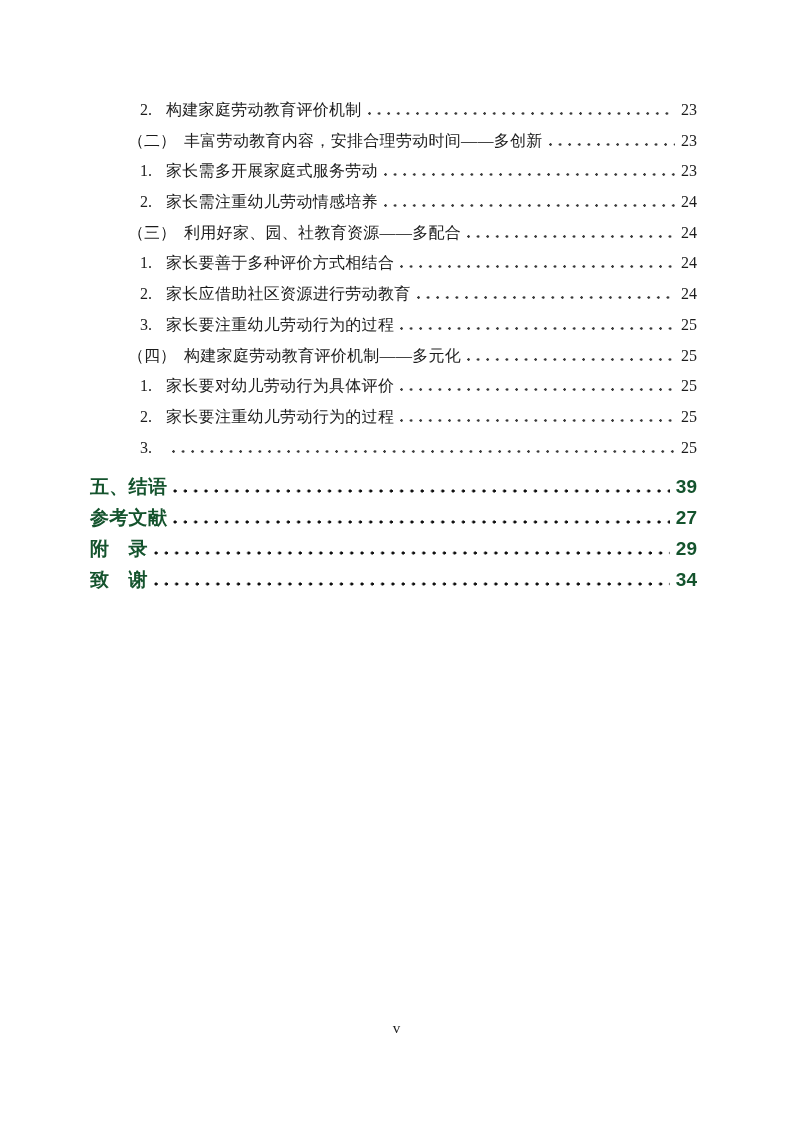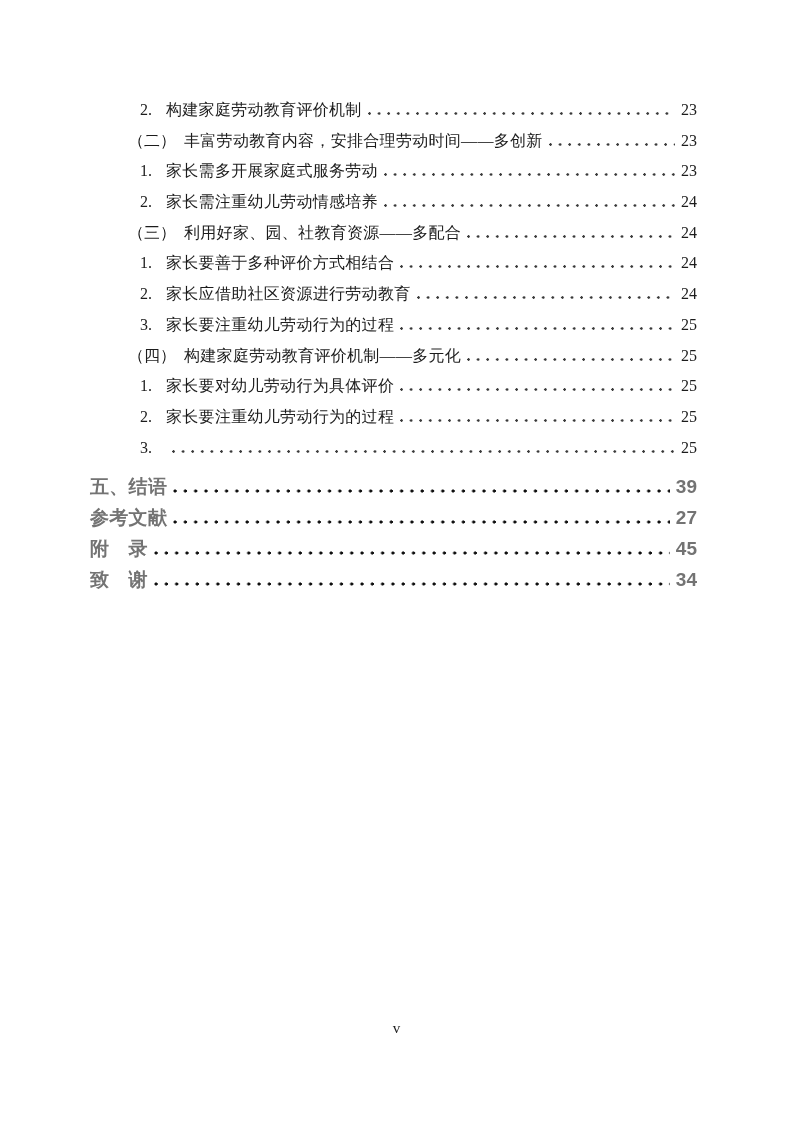--- a/index.html
+++ b/index.html
@@ -47,21 +47,21 @@
     background-image: radial-gradient(circle at 1.5px 1.5px, #3a3a3a 1.05px, rgba(0,0,0,0) 1.5px);
     background-size: 9.6px 3px;
     background-repeat: repeat-x;
     background-position: left bottom;
   }
   .toc-row .page-num { flex: 0 0 auto; }
   
   .toc-row.bold {
     font-family: "Liberation Sans", "DejaVu Sans", sans-serif;
     font-weight: bold;
-    color: #737373;
+    color: #14532d;
     font-size: 19px;
     height: 31px;
     line-height: 31px;
   }
   .bold-block-start { margin-top: 8px; }
   .toc-row.bold .dots {
     height: 4px;
     background-image: radial-gradient(circle at 2px 2px, #0e0e0e 1.35px, rgba(0,0,0,0) 1.8px);
     background-size: 10.3px 4px;
     margin: 0 6px 1px 6px;
@@ -164,21 +164,21 @@
       <div class="toc-row level-1 bold">
 
     <span class="title">参考文献</span>
     <span class="dots"></span>
     <span class="page-num">27</span>
   </div>
       <div class="toc-row level-1 bold">
 
     <span class="title">附　录</span>
     <span class="dots"></span>
-    <span class="page-num">45</span>
+    <span class="page-num">29</span>
   </div>
       <div class="toc-row level-1 bold">
 
     <span class="title">致　谢</span>
     <span class="dots"></span>
     <span class="page-num">34</span>
   </div>
     </div>
 
   <div class="footer">v</div>

